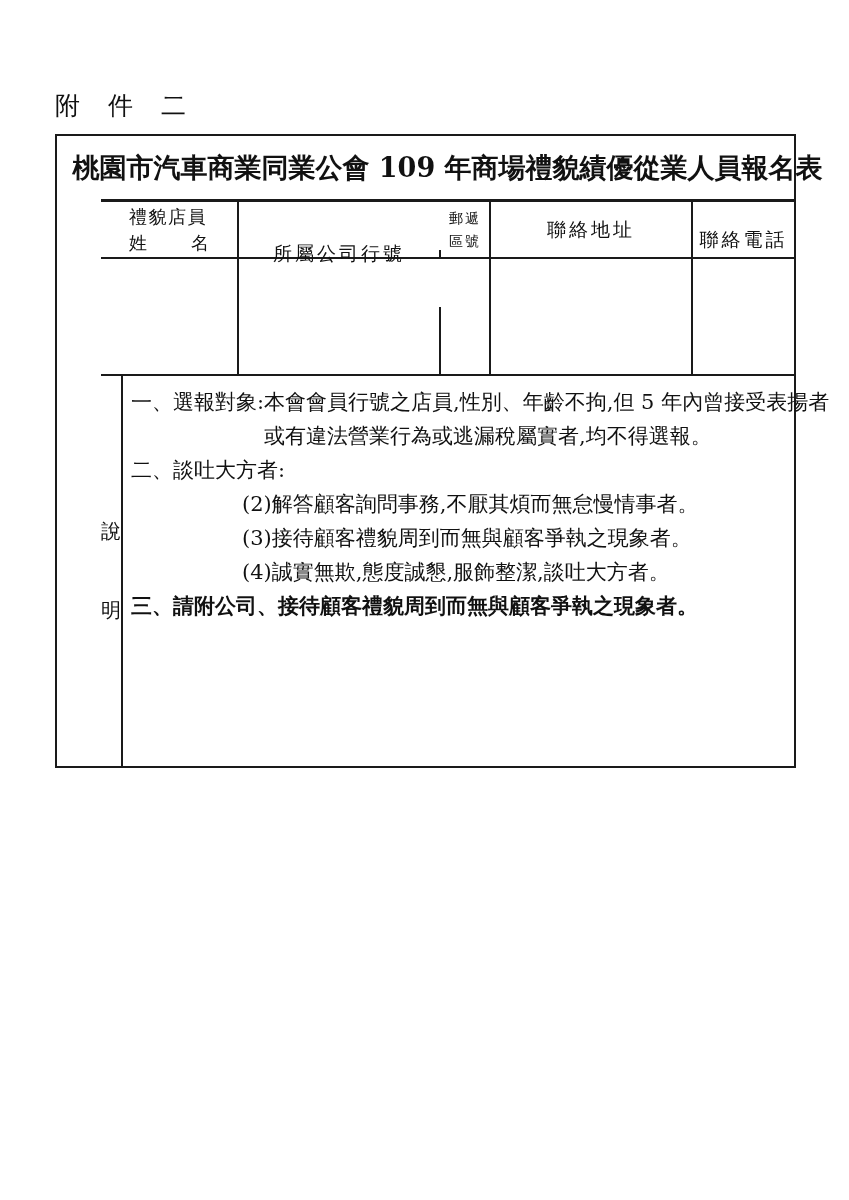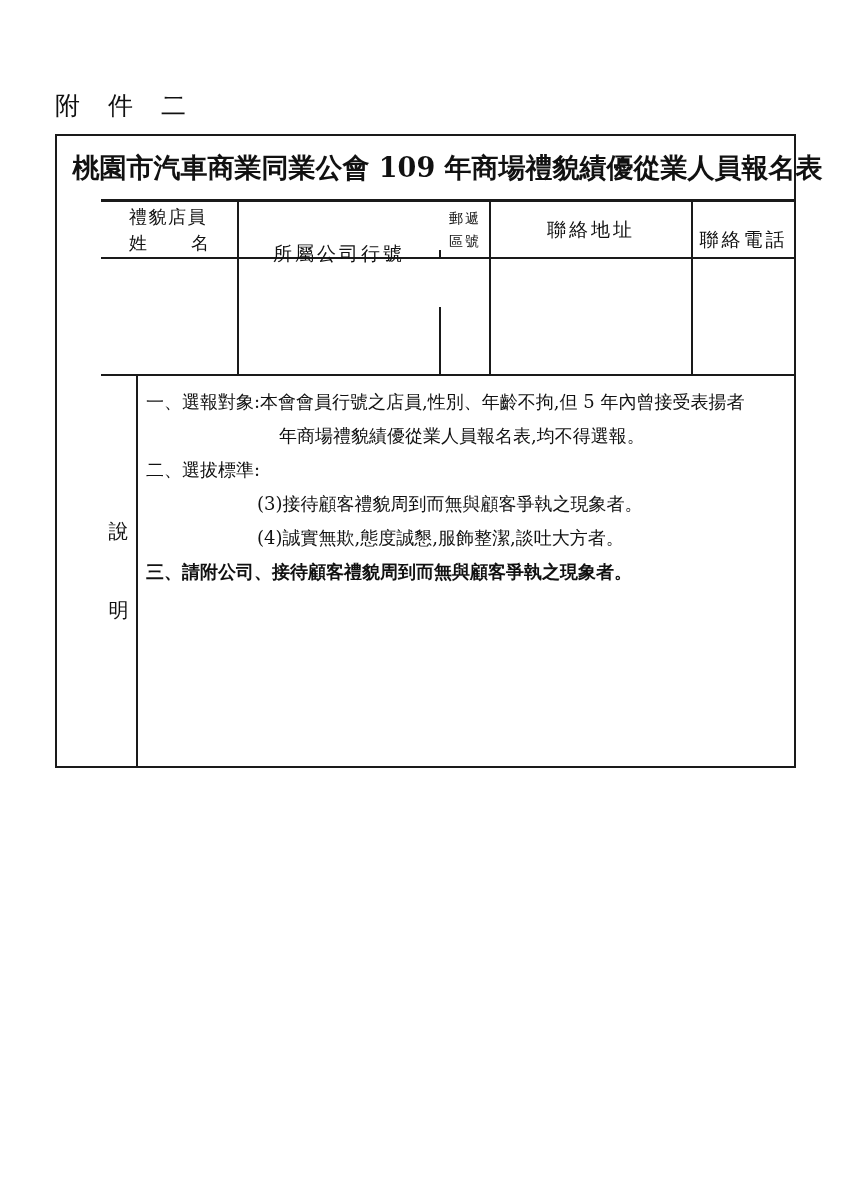--- a/index.html
+++ b/index.html
@@ -108,21 +108,21 @@
     flex-direction: column;
     align-items: center;
     justify-content: center;
     gap: 52px;
     font-size: 20px;
   }
   .notes-content {
     flex: 1;
     box-sizing: border-box;
     padding: 9px 6px 0 8px;
-    font-size: 18px;
+    font-size: 21px;
     line-height: 34px;
     border-radius: 25px;
   }
   .note-line { white-space: nowrap; }
   .indent-wrap { margin-left: 133px; }
   .indent-sub  { margin-left: 111px; }
   .bold-line   { font-weight: bold; }
 </style>
 </head>
 <body>
@@ -164,22 +164,23 @@
       <div class="cell w5 last"></div>
     </div>
 
     <div class="notes-row">
       <div class="notes-label">
         <span>說</span>
         <span>明</span>
       </div>
       <div class="notes-content">
         <div class="note-line">一、選報對象:本會會員行號之店員,性別、年齡不拘,但 5 年內曾接受表揚者</div>
-        <div class="note-line indent-wrap">年商場禮貌績優從業人員報名表,均不得選報。</div>
-        <div class="note-line">二、選拔標準:</div>
+        <div class="note-line indent-wrap">或有違法營業行為或逃漏稅屬實者,均不得選報。</div>
+        <div class="note-line">二、談吐大方者:</div>
+        <div class="note-line indent-sub">(2)解答顧客詢問事務,不厭其煩而無怠慢情事者。</div>
         <div class="note-line indent-sub">(3)接待顧客禮貌周到而無與顧客爭執之現象者。</div>
         <div class="note-line indent-sub">(4)誠實無欺,態度誠懇,服飾整潔,談吐大方者。</div>
         <div class="note-line bold-line">三、請附公司、接待顧客禮貌周到而無與顧客爭執之現象者。</div>
       </div>
     </div>
 
   </div>
 </div>
 
 </body></html>

